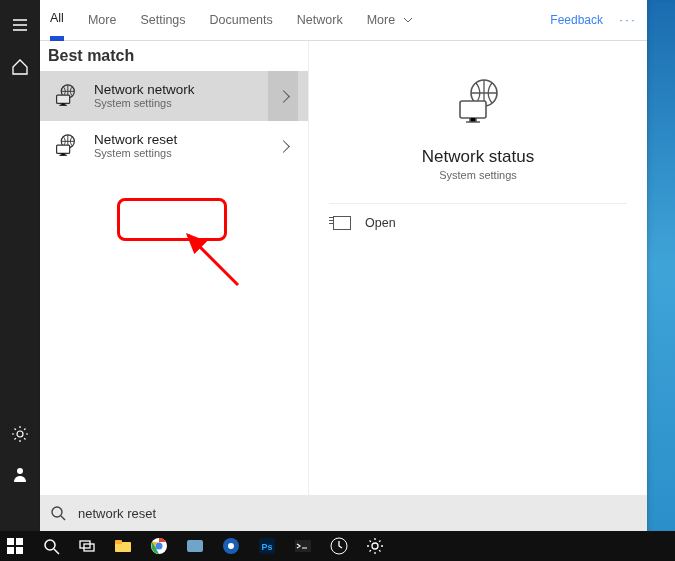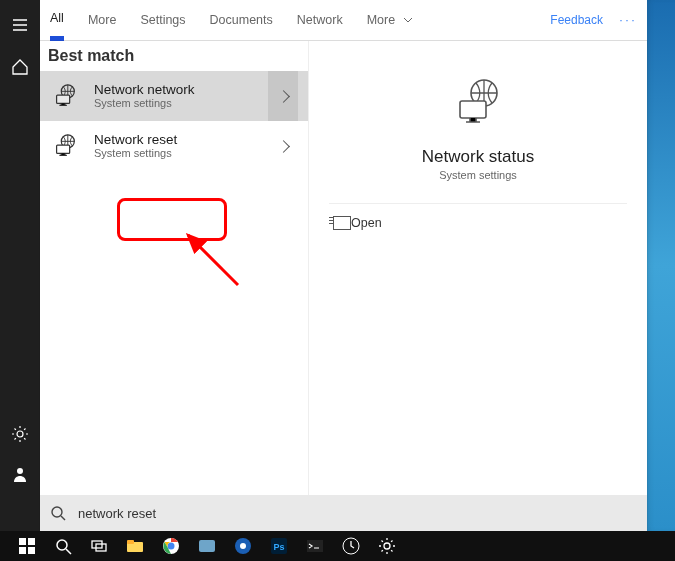--- a/index.html
+++ b/index.html
@@ -32,28 +32,28 @@
   .result-sub { font-size:11px; color:#666; }
   .result-arrow { margin-left:auto; color:#666; width:30px; height:50px; display:flex; align-items:center; justify-content:center; }
   .selected .result-arrow { background:#c7c7c7; }
   .chev-right::before { content:""; display:block; width:8px; height:8px; border-right:1px solid #555; border-top:1px solid #555; transform:rotate(45deg); }
 
   .preview-col { flex:1; display:flex; flex-direction:column; padding:14px 20px 0 20px; box-sizing:border-box; }
   .preview-hero { display:flex; flex-direction:column; align-items:center; padding:20px 0 22px 0; border-bottom:1px solid #eee; }
   .hero-icon { width:56px; height:56px; margin-bottom:16px; color:#444; }
   .hero-title { font-size:17px; color:#222; }
   .hero-sub { font-size:11px; color:#666; margin-top:2px; }
-  .action-row { display:flex; align-items:center; padding:12px 4px; font-size:12.5px; color:#333; cursor:pointer; }
+  .action-row { display:flex; align-items:center; gap:14px; padding:12px 4px; font-size:12.5px; color:#333; cursor:pointer; }
   .open-icon { width:16px; height:12px; border:1px solid #555; position:relative; }
   .open-icon::after { content:""; position:absolute; left:-5px; top:3px; width:5px; height:1px; background:#555; box-shadow:0 3px 0 #555, 0 -3px 0 #555; }
 
   .search-bar { height:36px; background:#e9e9e9; display:flex; align-items:center; padding:0 10px; gap:10px; }
   .search-input { flex:1; border:none; outline:none; background:transparent; font-size:13px; color:#333; font-family:inherit; }
 
-  .taskbar { position:absolute; left:0; bottom:0; width:675px; height:30px; background:#101010; display:flex; align-items:center; padding-left:12px; gap:6px; box-sizing:border-box; }
+  .taskbar { position:absolute; left:0; bottom:0; width:675px; height:30px; background:#101010; display:flex; align-items:center; padding-left:0; gap:6px; box-sizing:border-box; }
   .tb-item { width:30px; height:30px; display:flex; align-items:center; justify-content:center; color:#fff; }
   .tb-icon { width:18px; height:18px; display:block; }
 
   .red-box { position:absolute; border:3px solid #ff0000; border-radius:8px; pointer-events:none; }
   .arrow-svg { position:absolute; pointer-events:none; }
 
   svg { display:block; }
 </style>
 </head>
 <body>

